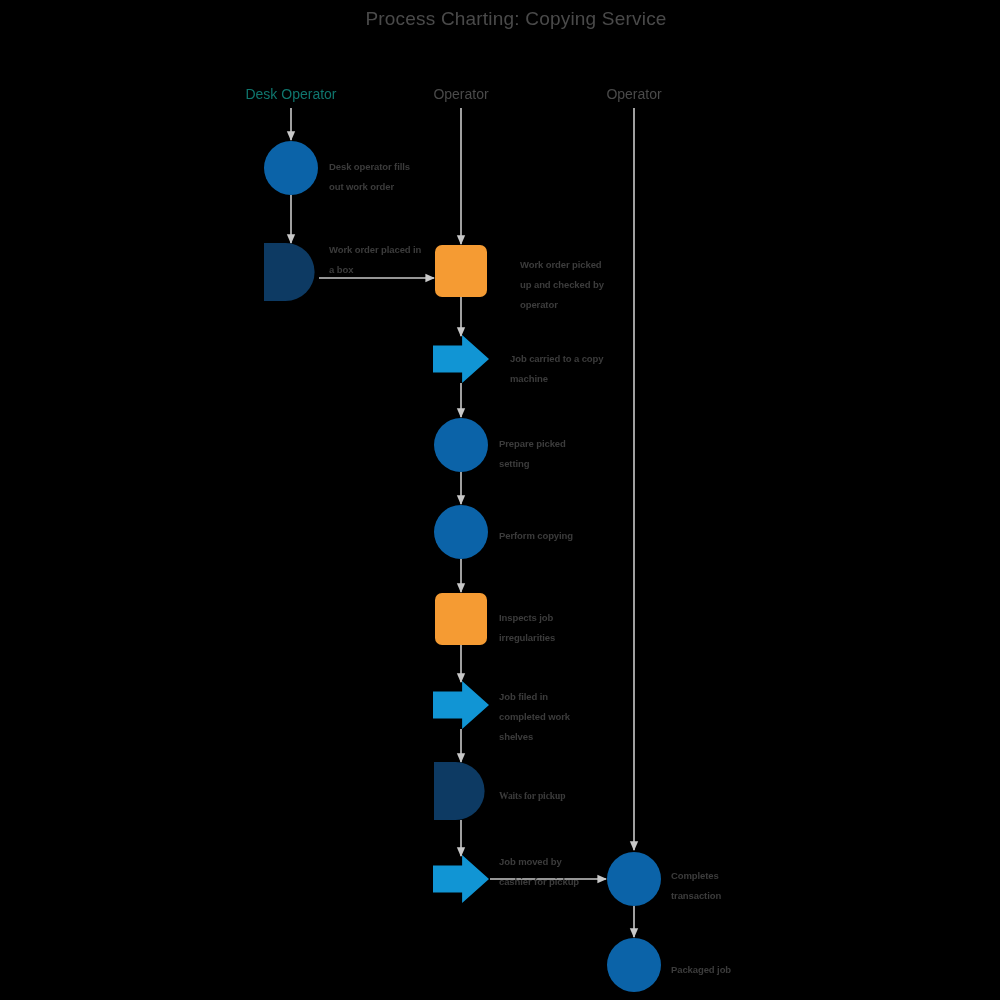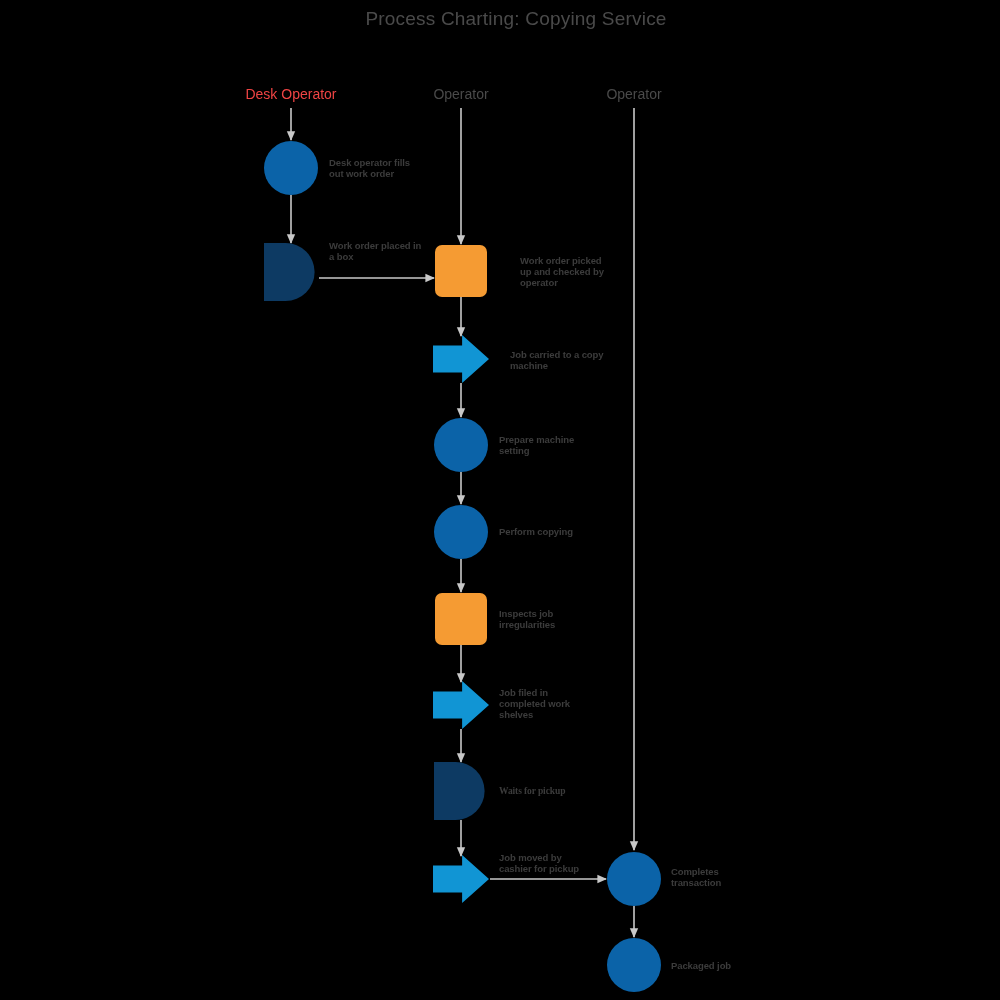--- a/index.html
+++ b/index.html
@@ -36,21 +36,21 @@
     position: absolute;
     font-size: 14px;
     color: #4a4a4a;
     font-family: "Liberation Sans", sans-serif;
     white-space: nowrap;
     transform: translateX(-50%);
   }
   .node-label {
     position: absolute;
     font-size: 9.5px;
-    line-height: 11px;
+    line-height: 20px;
     color: #3c3c3c;
     font-weight: bold;
     font-family: "Liberation Sans", sans-serif;
     white-space: pre-line;
     letter-spacing: -0.1px;
   }
 </style>
 </head>
 <body style="background: rgb(0, 0, 0);">
 
@@ -87,33 +87,33 @@
         <circle cx="461" cy="532" r="27" fill="#0B63A8"></circle>
         <rect x="435" y="593" width="52" height="52" rx="7" ry="7" fill="#F59B33"></rect>
         <path d="M433,691.56 L462.12,691.56 L462.12,681 L489,705 L462.12,729 L462.12,718.44 L433,718.44 Z" fill="#1195D4"></path>
         <path d="M434,762 L455.6,762 A29,29 0 0 1 455.6,820 L434,820 Z" fill="#0D3A63"></path>
         <path d="M433,865.56 L462.12,865.56 L462.12,855 L489,879 L462.12,903 L462.12,892.44 L433,892.44 Z" fill="#1195D4"></path>
         <circle cx="634" cy="879" r="27" fill="#0B63A8"></circle>
         <circle cx="634" cy="965" r="27" fill="#0B63A8"></circle>
       </g>
   </svg>
   <div id="overlay">
-      <div class="lane-header" style="left: 291px; top: 86px; color: #ef4444;">Desk Operator</div>
+      <div class="lane-header" style="left: 291px; top: 86px; color: #0f766e;">Desk Operator</div>
       <div class="lane-header" style="left: 461px; top: 86px; color: rgb(74, 74, 74);">Operator</div>
       <div class="lane-header" style="left: 634px; top: 86px; color: rgb(74, 74, 74);">Operator</div>
       <div class="node-label" style="left: 329px; top: 157px; color: rgb(60, 60, 60);">Desk operator fills
 out work order</div>
       <div class="node-label" style="left: 329px; top: 240px; color: rgb(60, 60, 60);">Work order placed in
 a box</div>
       <div class="node-label" style="left: 520px; top: 255px; color: rgb(60, 60, 60);">Work order picked
 up and checked by
 operator</div>
       <div class="node-label" style="left: 499px; top: 349px; color: rgb(60, 60, 60); margin-left: 11px;">Job carried to a copy
 machine</div>
-      <div class="node-label" style="left: 499px; top: 434px; color: rgb(60, 60, 60);">Prepare machine
+      <div class="node-label" style="left: 499px; top: 434px; color: rgb(60, 60, 60);">Prepare picked
 setting</div>
       <div class="node-label" style="left: 499px; top: 526px; color: rgb(60, 60, 60);">Perform copying</div>
       <div class="node-label" style="left: 499px; top: 608px; color: rgb(60, 60, 60);">Inspects job
 irregularities</div>
       <div class="node-label" style="left: 499px; top: 687px; color: rgb(60, 60, 60);">Job filed in
 completed work
 shelves</div>
       <div class="node-label" style="left: 499px; top: 786px; color: rgb(60, 60, 60); font-family: Liberation Serif, serif;">Waits for pickup</div>
       <div class="node-label" style="left: 499px; top: 852px; color: rgb(60, 60, 60);">Job moved by
 cashier for pickup</div>

